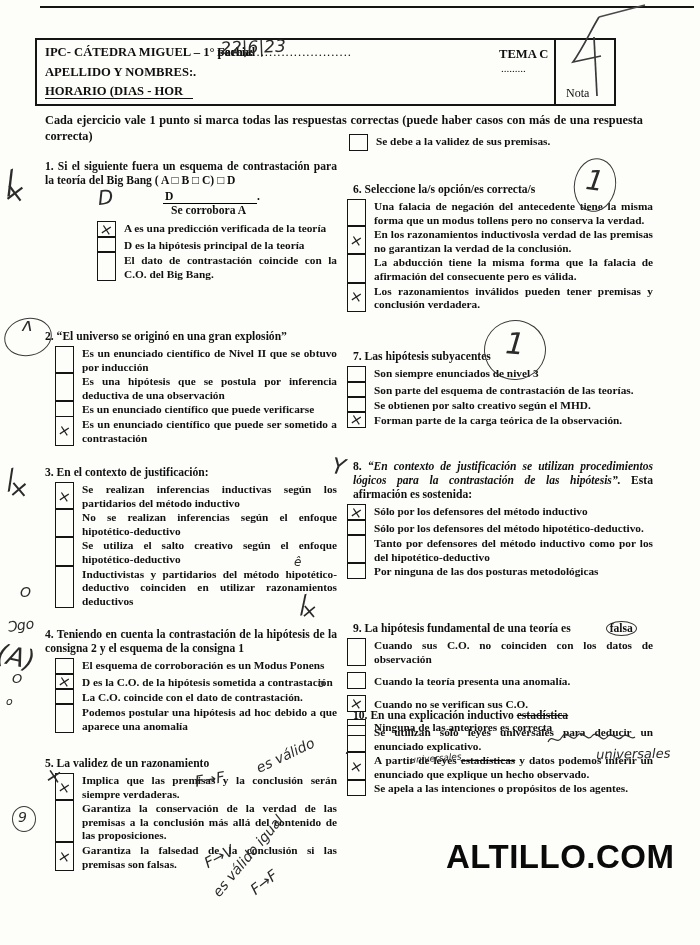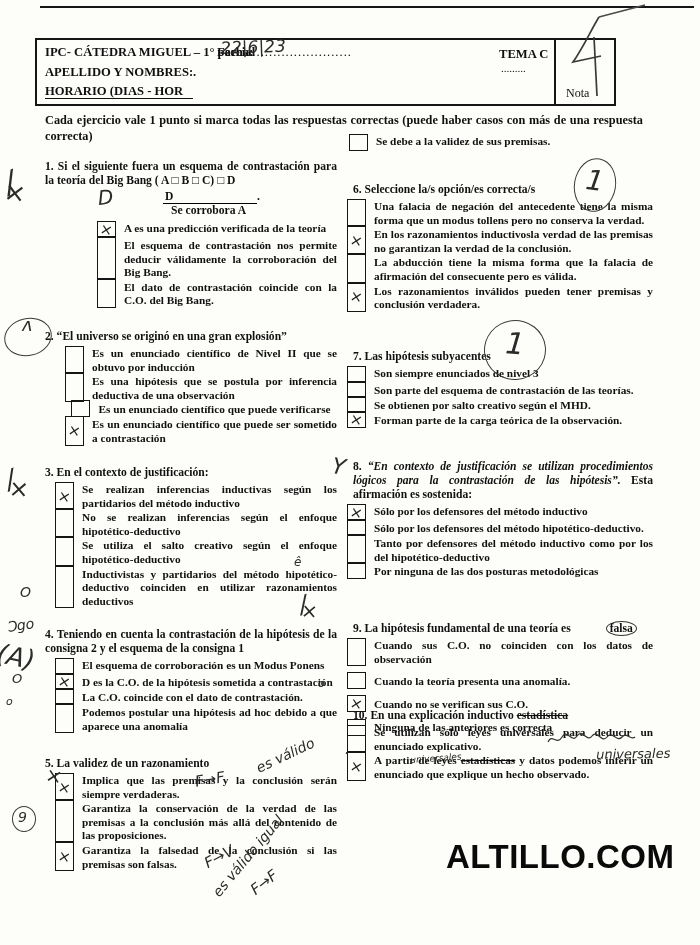--- a/index.html
+++ b/index.html
@@ -84,31 +84,31 @@
       <div class="schema"><span class="schema-top">D</span><span>.</span><div class="schema-bottom">Se corrobora A</div></div>
       <div class="opts" style="margin-left: 62px;">
         <div class="opt">
           <div class="box">
             <span class="ck">×</span>
           </div>
           <div class="lbl"><span>A es una predicción verificada de la teoría</span></div>
         </div>
         <div class="opt">
           <div class="box"></div>
-          <div class="lbl"><span>El esquema de contrastación nos permite deducir válidamente la corroboración del Big Bang.</span></div>
+          <div class="lbl"><span>D es la hipótesis principal de la teoría</span></div>
         </div>
         <div class="opt">
           <div class="box"></div>
           <div class="lbl"><span>El dato de contrastación coincide con la C.O. del Big Bang.</span></div>
         </div>
       </div>
     </div>
     <div class="question" style="left: 35px; top: 330px; width: 302px;">
       <div class="q-title" style="padding-left: 10px;"><span>2. “El universo se originó en una gran explosión”</span></div>
-      <div class="opts" style="margin-left: 30px; align-items: center;">
+      <div class="opts" style="margin-left: 20px;">
         <div class="opt">
           <div class="box"></div>
           <div class="lbl"><span>Es un enunciado científico de Nivel II que se obtuvo por inducción</span></div>
         </div>
         <div class="opt">
           <div class="box"></div>
           <div class="lbl"><span>Es una hipótesis que se postula por inferencia deductiva de una observación</span></div>
         </div>
         <div class="opt">
           <div class="box"></div>
@@ -288,20 +288,24 @@
       <div class="opts" style="margin-left: 4px;">
         <div class="opt">
           <div class="box"></div>
           <div class="lbl"><span>Se utilizan sólo leyes universales para deducir un enunciado explicativo.</span></div>
         </div>
         <div class="opt">
           <div class="box">
             <span class="ck">×</span>
           </div>
           <div class="lbl"><span>A partir de leyes </span><span class="strike">estadísticas</span><span> y datos podemos inferir un enunciado que explique un hecho observado.</span></div>
+        </div>
+        <div class="opt">
+          <div class="box"></div>
+          <div class="lbl"><span>Se apela a las intenciones o propósitos de los agentes.</span></div>
         </div>
       </div>
     </div>
     <span class="hw" style="left: 220px; top: 40px; font-size: 17px; transform: rotate(-2deg);">22|6|23</span>
     <svg width="125" height="105" viewBox="0 0 125 105" class="hw-svg" style="left: 535px; top: 0px;">
       <path d="M110,5 L64,17" stroke="#4a4a4a" stroke-width="1.4" fill="none"></path>
       <path d="M64,17 C56,30 48,48 38,62 L66,56" stroke="#3a3a3a" stroke-width="1.7" fill="none"></path>
       <path d="M59,37 C60,55 61,75 62,96" stroke="#3a3a3a" stroke-width="1.7" fill="none"></path>
     </svg>
     <span class="hw" style="left: 0px; top: 170px; font-size: 30px; transform: rotate(-20deg);">/</span>

